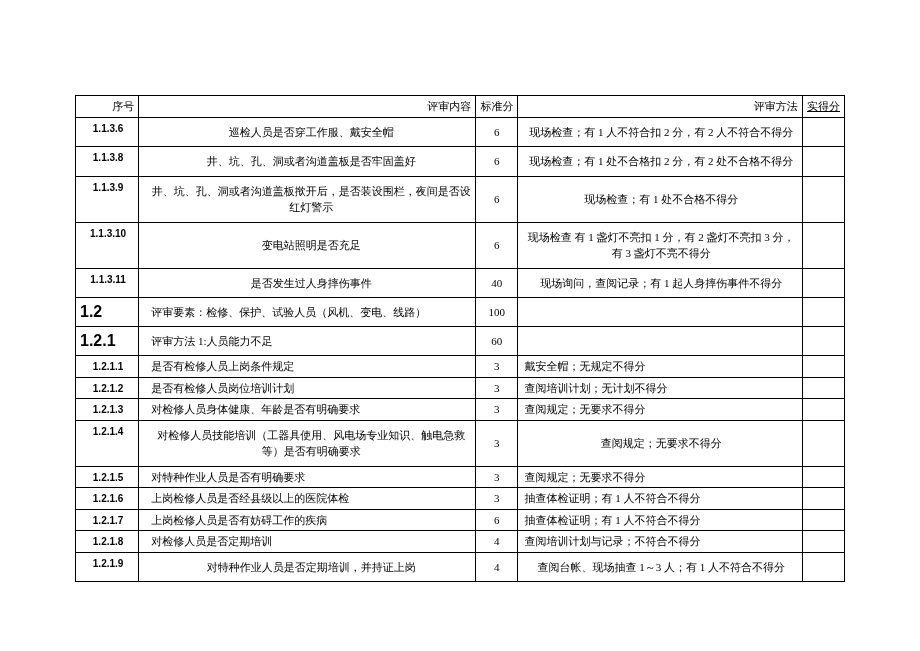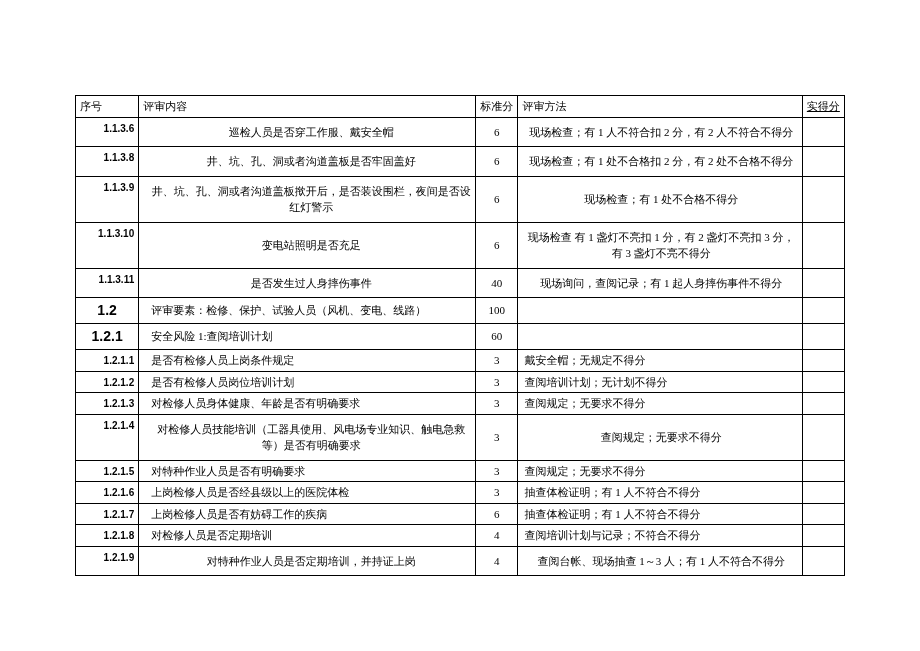--- a/index.html
+++ b/index.html
@@ -20,41 +20,40 @@
       table-layout: fixed;
     }
     th, td {
       border: 1px solid #000;
       padding: 2px 4px;
       vertical-align: middle;
       line-height: 1.5;
     }
     th {
       font-weight: normal;
-      text-align: left;
+      text-align: right;
     }
     .col-num { width: 60px; }
     .col-content { width: 320px; }
     .col-score { width: 40px; }
     .col-method { width: 270px; }
     .col-actual { width: 40px; text-decoration: underline; }
     .num-cell {
       font-family: Arial, sans-serif;
       font-weight: bold;
       font-size: 10px;
-      text-align: right;
+      text-align: center;
       vertical-align: top;
       padding-top: 3px;
       padding-left: 6px;
     }
     .num-cell-center {
       font-family: Arial, sans-serif;
       font-weight: bold;
-      font-size: 14px;
-      text-align: center;
+      font-size: 16px;
       vertical-align: middle;
     }
     .content-cell {
       text-align: left;
       padding-left: 12px;
     }
     .score-cell {
       text-align: center;
     }
     .method-cell {
@@ -123,21 +122,21 @@
       </tr>
       <tr>
         <td class="num-cell-center">1.2</td>
         <td class="content-cell">评审要素：检修、保护、试验人员（风机、变电、线路）</td>
         <td class="score-cell">100</td>
         <td class="method-cell"></td>
         <td></td>
       </tr>
       <tr>
         <td class="num-cell-center">1.2.1</td>
-        <td class="content-cell">安全风险 1:查阅培训计划</td>
+        <td class="content-cell">评审方法 1:人员能力不足</td>
         <td class="score-cell">60</td>
         <td class="method-cell"></td>
         <td></td>
       </tr>
       <tr>
         <td class="num-cell">1.2.1.1</td>
         <td class="content-cell">是否有检修人员上岗条件规定</td>
         <td class="score-cell">3</td>
         <td class="method-cell">戴安全帽；无规定不得分</td>
         <td></td>

